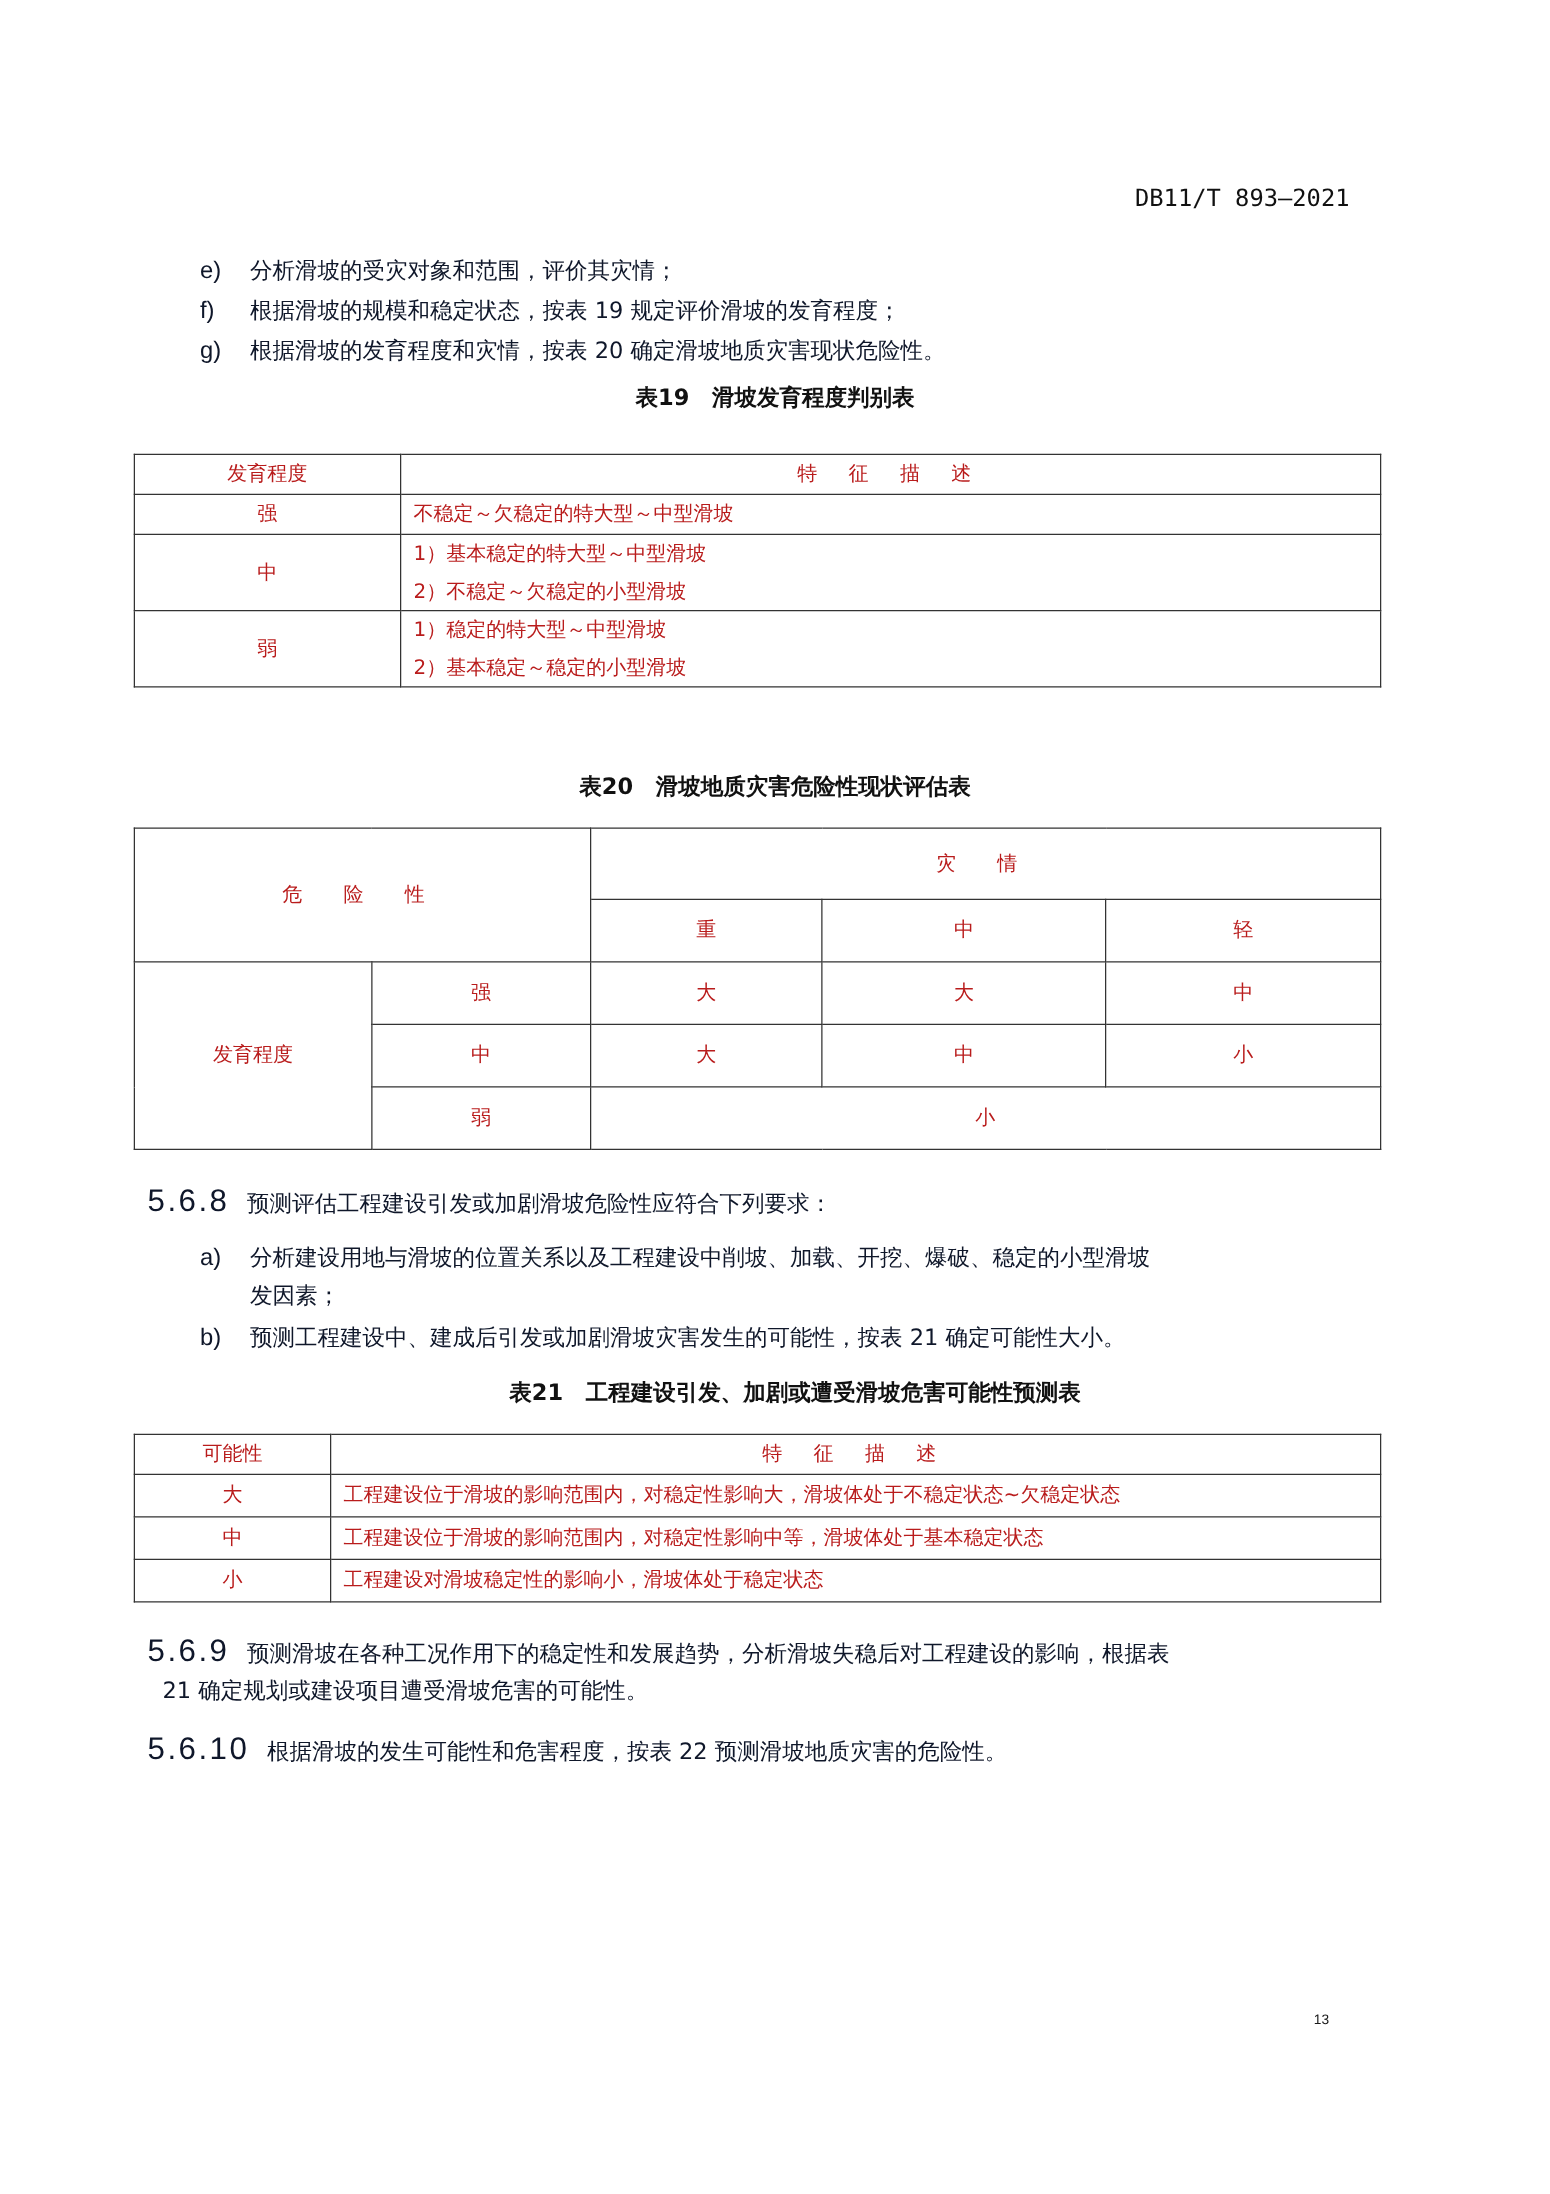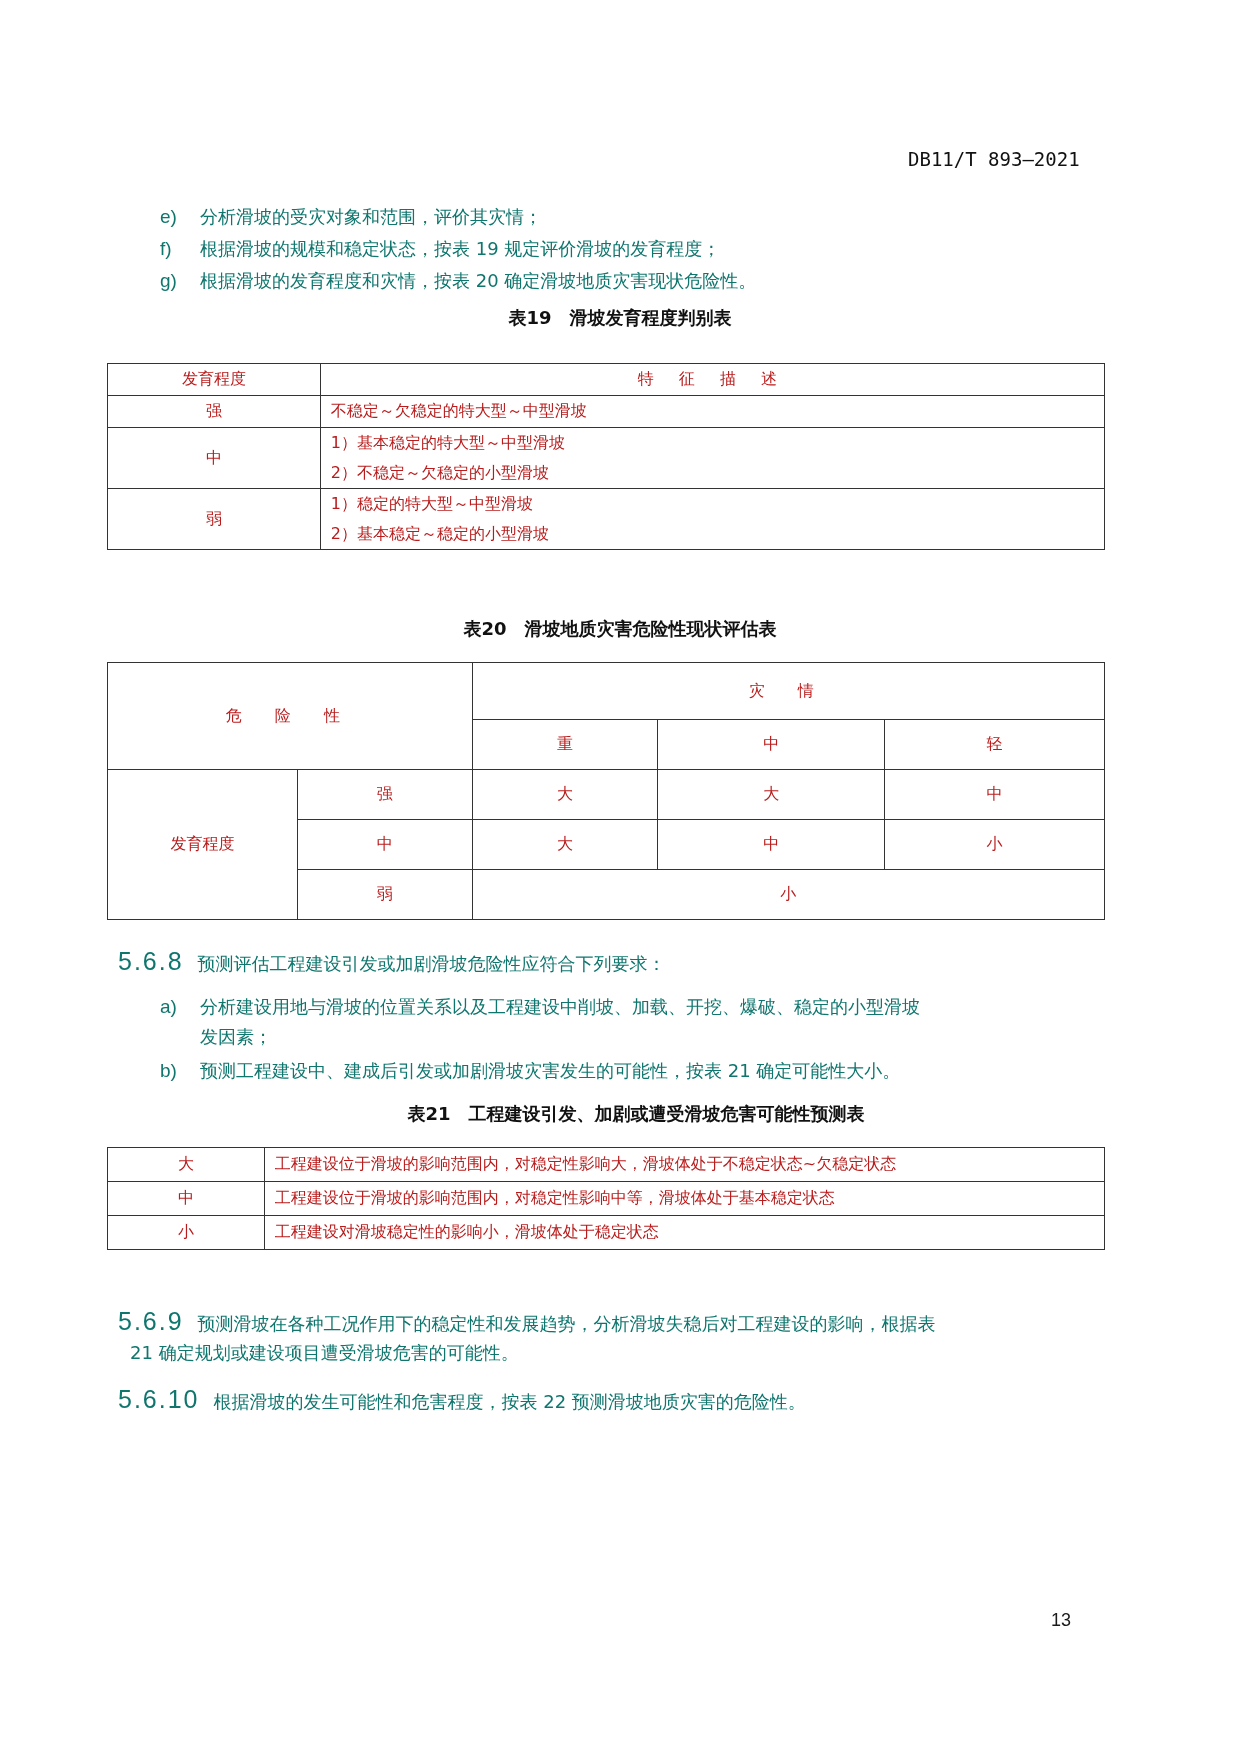--- a/index.html
+++ b/index.html
@@ -1,36 +1,36 @@
 <!DOCTYPE html>
 <html><head>
 <meta charset="utf-8">
 <style>
   html, body { margin: 0; padding: 0; background: #ffffff; }
   body { width: 1240px; height: 1755px; position: relative; overflow: hidden;
          font-family: "DejaVu Sans", "Liberation Sans", sans-serif; color: #1a1a1a; }
   .abs { position: absolute; }
   .header-code { left: 908px; top: 148px; font-family: "DejaVu Sans Mono", "Liberation Mono", monospace;
                  font-size: 19px; letter-spacing: 0px; color: #111; }
-  .para { font-size: 18px; line-height: 30px; color: #0f766e; }
+  .para { font-size: 18px; line-height: 30px; color: #0f172a; }
   .item-mark { display: inline-block; width: 40px; font-family: "Liberation Sans", sans-serif; font-size: 19px; }
   .caption { font-size: 18px; font-weight: bold; color: #111; width: 1240px; text-align: center; left: 0; }
   .caption .num { margin-right: 18px; }
   table { border-collapse: collapse; position: absolute; }
   td { border: 1.5px solid #333; font-size: 16px; color: #b91c1c; padding: 0; }
   .c { text-align: center; }
   .l { text-align: left; padding-left: 10px; }
   .line { height: 30px; line-height: 30px; }
   .t19 { left: 107px; top: 363px; width: 998px; }
   .t20 { left: 107px; top: 662px; width: 998px; }
   .t21 { left: 107px; top: 1147px; width: 998px; }
   .t20 td { font-size: 16px; }
   .spaced { letter-spacing: 14px; }
   .spaced2 { letter-spacing: 10px; }
-  .pagenum { left: 1051px; top: 1610px; font-size: 18px; font-family: "Liberation Sans", sans-serif; }
+  .pagenum { left: 1051px; top: 1610px; font-size: 11px; font-family: "Liberation Sans", sans-serif; }
   .clause-num { font-family: "Liberation Sans", sans-serif; letter-spacing: 2px; margin-right: 14px; font-size: 25px; }
 </style>
 </head>
 <body>
 
 <div class="abs header-code">DB11/T 893—2021</div>
 
 <div class="abs para" style="left:160px; top:202px;">
   <span class="item-mark">e)</span><span>分析滑坡的受灾对象和范围，评价其灾情；</span>
 </div>
@@ -132,20 +132,24 @@
 <div class="abs caption" style="top:1102px;margin-left:16px;">
   <span class="num">表21</span><span>工程建设引发、加剧或遭受滑坡危害可能性预测表</span>
 </div>
 
 <table class="t21">
   <colgroup>
       <col style="width:157px">
       <col style="width:841px">
     </colgroup>
   <tbody>
+      <tr style="height:32px">
+    <td class="c">可能性</td>
+    <td class="c spaced2">特 征 描 述</td>
+  </tr>
   <tr style="height:34px">
     <td class="c">大</td>
     <td class="l">工程建设位于滑坡的影响范围内，对稳定性影响大，滑坡体处于不稳定状态~欠稳定状态</td>
   </tr>
   <tr style="height:34px">
     <td class="c">中</td>
     <td class="l">工程建设位于滑坡的影响范围内，对稳定性影响中等，滑坡体处于基本稳定状态</td>
   </tr>
   <tr style="height:34px">
     <td class="c">小</td>

